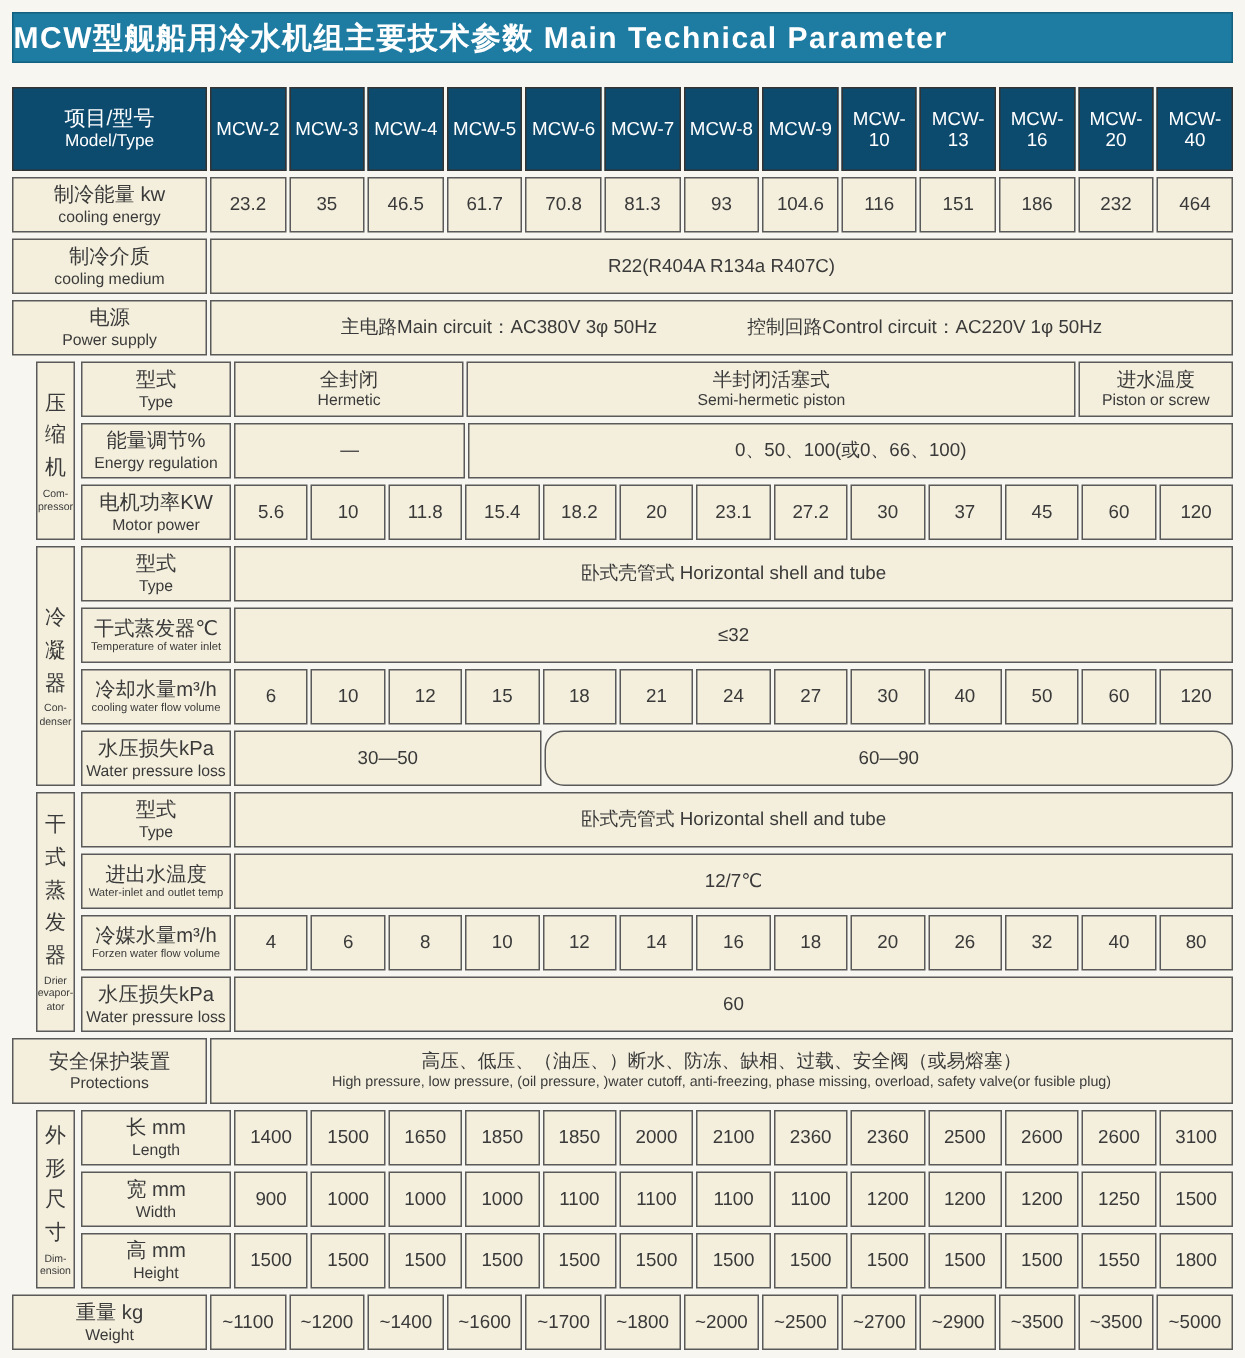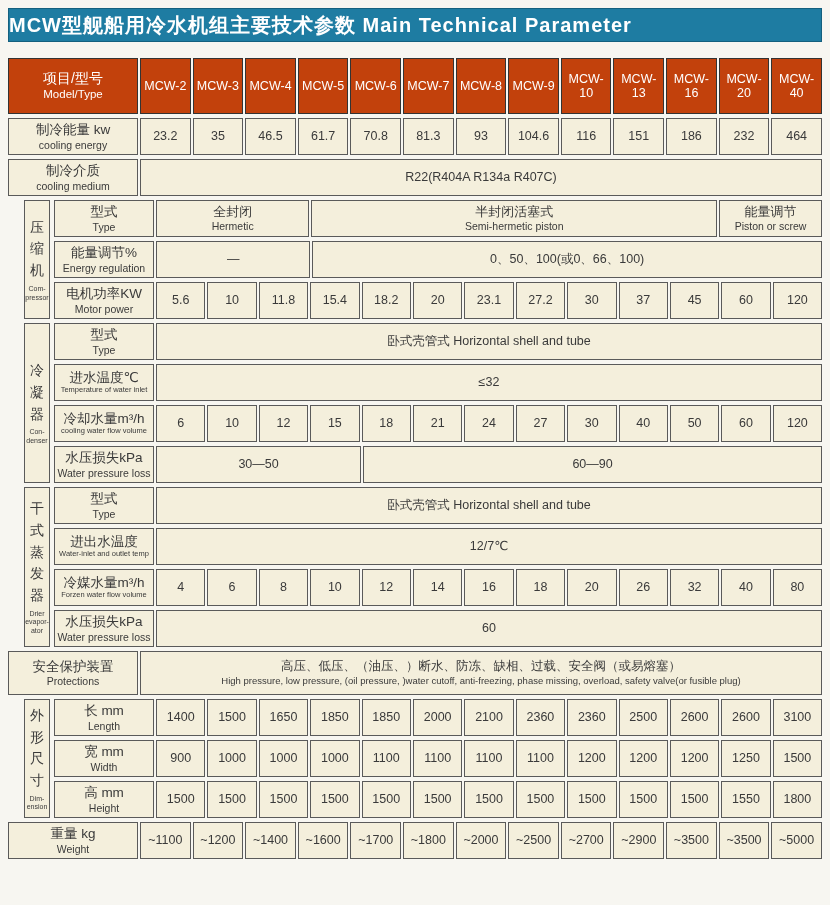--- a/index.html
+++ b/index.html
@@ -28,30 +28,30 @@
   .cell{
     border:1px solid #5a5a5a;
     background:#f4efdc;
     display:flex;flex-direction:column;
     align-items:center;justify-content:center;
     text-align:center;
     box-sizing:border-box;
     overflow:hidden;
     line-height:1.15;
   }
-  .cell.th{background:#c2410c;color:#fff;border-color:#333;}
+  .cell.th{background:#0c4a6e;color:#fff;border-color:#333;}
   .label{width:130px;flex:none;}
   .label.g{width:100px;}
   .vals{flex:1 1 0;display:flex;gap:2px;min-width:0;}
   .vals .cell{flex:1 1 0;font-size:12.5px;}
   .sp2{flex:2 1 0 !important;}
   .sp3{flex:3 1 0 !important;}
   .sp4{flex:4 1 0 !important;}
   .sp8{flex:8 1 0 !important;}
-  .sp9{flex:9 1 0 !important;}
+  .sp9{flex:9 1 0 !important;border-radius:13px;}
   .sp10{flex:10 1 0 !important;}
   .sp13{flex:13 1 0 !important;}
   .lz{font-size:13.5px;}
   .le{font-size:10.5px;margin-top:1px;}
   .le.tiny{font-size:7.5px;}
   .hz{font-size:14px;}
   .he{font-size:11.5px;margin-top:2px;}
   .model{font-size:11.5px;}
   .mixline{font-size:13px;}
   .two .z{font-size:13px;}
@@ -127,20 +127,32 @@
   <div class="trow">
     <div class="cell label">
       <div class="lz">制冷介质</div>
       <div class="le">cooling medium</div>
     </div>
     <div class="vals">
       <div class="cell sp13 mixline">R22(R404A  R134a  R407C)</div>
     </div>
   </div>
 
+  <div class="trow">
+    <div class="cell label">
+      <div class="lz">电源</div>
+      <div class="le">Power supply</div>
+    </div>
+    <div class="vals">
+      <div class="cell sp13 mixline" style="flex-direction:row;gap:60px;">
+        <span>主电路Main circuit：AC380V 3φ   50Hz</span>
+        <span>控制回路Control circuit：AC220V 1φ   50Hz</span>
+      </div>
+    </div>
+  </div>
 
   <div class="section">
     <div class="sec-label">
       <div class="sec-zh">压缩机</div>
       <div class="sec-en">Com-pressor</div>
     </div>
     <div class="sec-rows">
       <div class="trow">
         <div class="cell label g">
           <div class="lz">型式</div>
@@ -149,21 +161,21 @@
         <div class="vals">
           <div class="cell sp3 two">
             <div class="z">全封闭</div>
             <div class="e">Hermetic</div>
           </div>
           <div class="cell sp8 two">
             <div class="z">半封闭活塞式</div>
             <div class="e">Semi-hermetic piston</div>
           </div>
           <div class="cell sp2 two">
-            <div class="z">能量调节</div>
+            <div class="z">进水温度</div>
             <div class="e">Piston or screw</div>
           </div>
         </div>
       </div>
       <div class="trow">
         <div class="cell label g">
           <div class="lz">能量调节%</div>
           <div class="le">Energy regulation</div>
         </div>
         <div class="vals">
@@ -205,21 +217,21 @@
         <div class="cell label g">
           <div class="lz">型式</div>
           <div class="le">Type</div>
         </div>
         <div class="vals">
           <div class="cell sp13 mixline">卧式壳管式  Horizontal shell and tube</div>
         </div>
       </div>
       <div class="trow">
         <div class="cell label g">
-          <div class="lz">进水温度℃</div>
+          <div class="lz">干式蒸发器℃</div>
           <div class="le tiny">Temperature of water inlet</div>
         </div>
         <div class="vals">
           <div class="cell sp13 mixline">≤32</div>
         </div>
       </div>
       <div class="trow">
         <div class="cell label g">
           <div class="lz">冷却水量m³/h</div>
           <div class="le tiny">cooling water flow volume</div>

